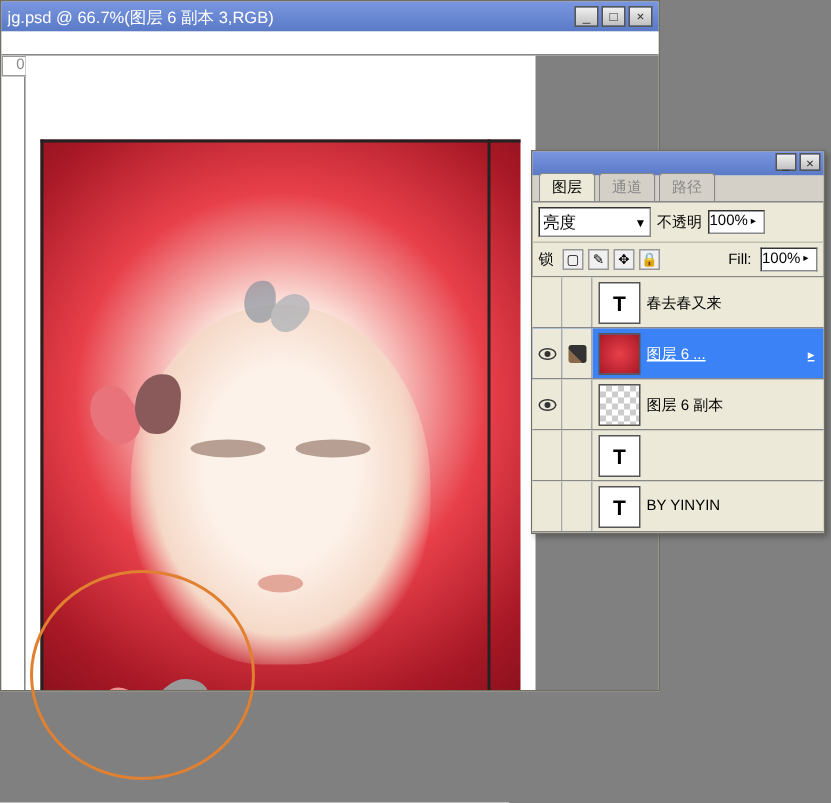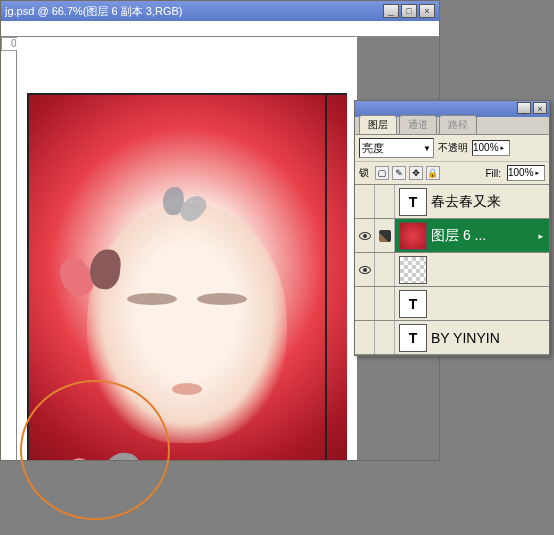--- a/index.html
+++ b/index.html
@@ -62,30 +62,30 @@
 .blend-select .arrow { font-size: 8px; }
 .opacity-label { font-size: 10px; }
 .pct-box { width: 38px; height: 16px; border: 1px inset #888; background: #fff; font-size: 10px; text-align: center; line-height: 14px; display: flex; align-items: center; }
 .pct-box .arrow { font-size: 7px; margin-left: 2px; }
 .lock-row { display: flex; align-items: center; padding: 3px 4px; gap: 6px; border-bottom: 1px solid #888; font-size: 10px; }
 .lock-icons { display: flex; gap: 3px; }
 .lock-icons span { width: 14px; height: 14px; border: 1px solid #999; background: #f0f0f0; font-size: 9px; text-align: center; line-height: 12px; }
 
 .layer-list { background: #d4d0c8; max-height: 280px; }
 .layer-row { display: flex; align-items: center; height: 34px; border-bottom: 1px solid #888; background: #ece9d8; }
-.layer-row.active { background: #15803d; color: #fff; }
+.layer-row.active { background: #3b82f6; color: #fff; text-decoration: underline; }
 .vis-col { width: 20px; height: 100%; border-right: 1px solid #aaa; display: flex; align-items: center; justify-content: center; background: #ece9d8; }
 .link-col { width: 20px; height: 100%; border-right: 1px solid #aaa; display: flex; align-items: center; justify-content: center; background: #ece9d8; }
 .eye-icon { width: 12px; height: 8px; border: 1px solid #333; border-radius: 50%; position: relative; }
 .eye-icon::after { content: ""; position: absolute; left: 3px; top: 1px; width: 4px; height: 4px; background: #333; border-radius: 50%; }
 .brush-icon { width: 12px; height: 12px; background: linear-gradient(45deg,#8a6a4a 40%,#333 40%); border-radius: 2px; }
 .thumb { width: 28px; height: 28px; border: 1px solid #555; margin: 0 4px; background: #fff; display: flex; align-items: center; justify-content: center; font-size: 14px; font-weight: bold; }
 .thumb.checker { background: repeating-conic-gradient(#ccc 0 25%, #fff 0 50%) 0 0/8px 8px; }
 .thumb.red { background: radial-gradient(#e8404a,#a81826); }
-.layer-name { font-size: 14px; flex: 1; overflow: hidden; white-space: nowrap; }
+.layer-name { font-size: 10px; flex: 1; overflow: hidden; white-space: nowrap; }
 .layer-arrow { font-size: 9px; padding-right: 6px; }
 
 </style>
 </head>
 <body>
 
 <div class="doc-window">
   <div class="doc-titlebar">
     <span class="title">jg.psd @ 66.7%(图层 6 副本 3,RGB)</span>
     <div class="win-btns">
@@ -187,20 +187,21 @@
       <div class="thumb red"></div>
       <span class="layer-name">图层 6 ...</span>
       <span class="layer-arrow">▸</span>
     </div>
     <div class="layer-row">
       <div class="vis-col">
           <div class="eye-icon"></div>
         </div>
       <div class="link-col"></div>
       <div class="thumb checker"></div>
+      <span class="layer-name">图层 6 副本</span>
     </div>
     <div class="layer-row">
       <div class="vis-col"></div>
       <div class="link-col"></div>
       <div class="thumb">T</div>
     </div>
     <div class="layer-row">
       <div class="vis-col"></div>
       <div class="link-col"></div>
       <div class="thumb">T</div>

